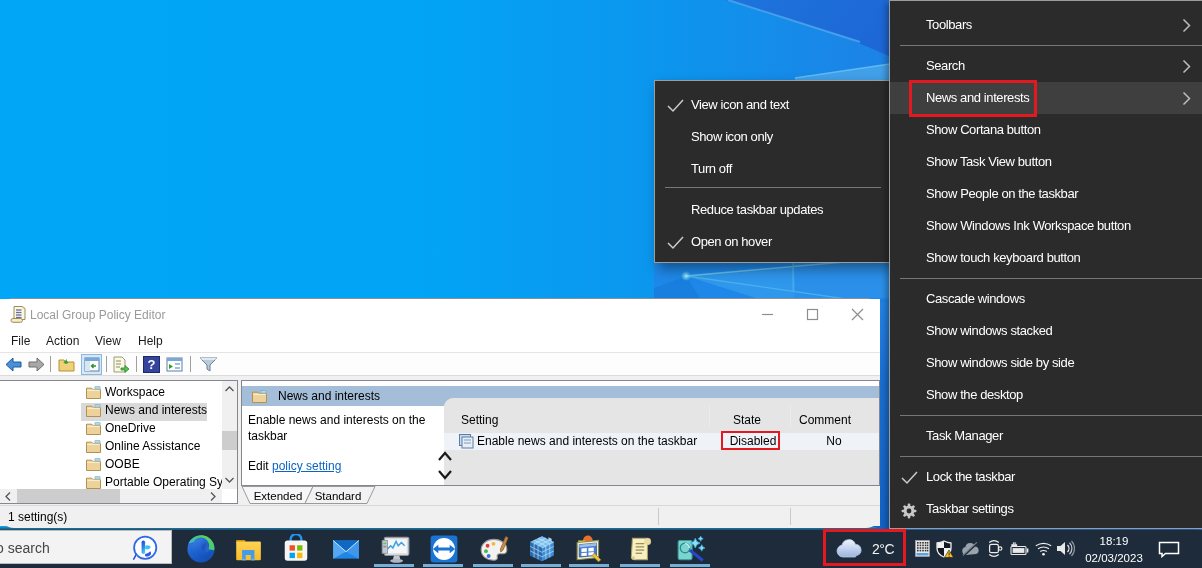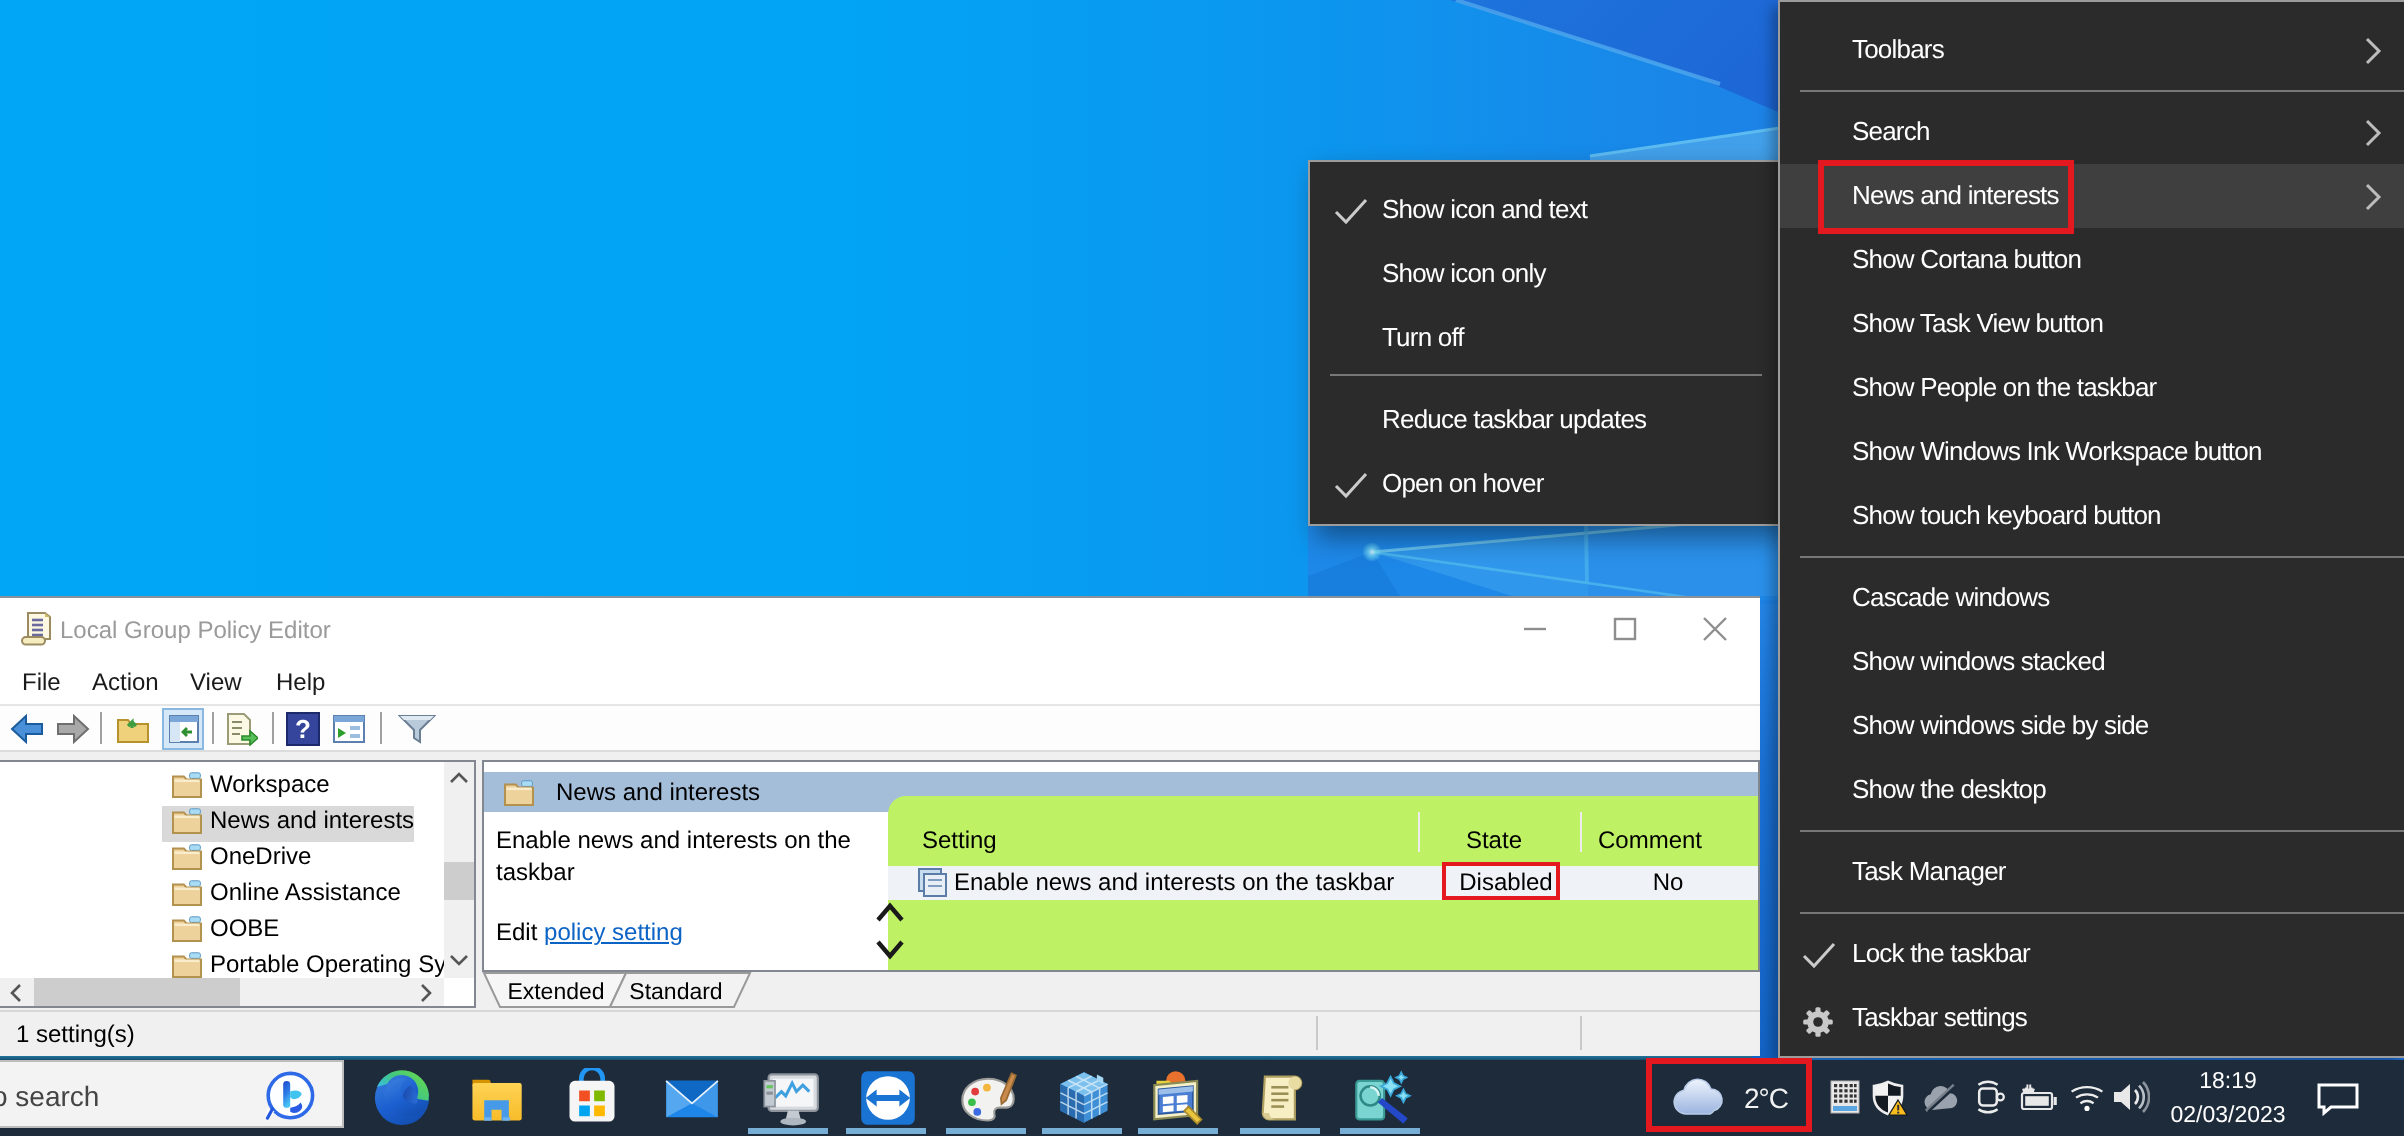--- a/index.html
+++ b/index.html
@@ -10,35 +10,35 @@
   .mitem { position:absolute; left:0; width:100%; }
   .msep  { position:absolute; background:#777; height:1px; }
   .chk   { position:absolute; }
   #rmenu { left:889px; top:0; width:314px; height:529px; border-right:none; box-shadow:-3px 3px 6px rgba(0,0,0,.3); }
   #rmenu .txt { position:absolute; left:36px; white-space:nowrap; }
   #rmenu .arr { position:absolute; left:292px; }
   #smenu { left:654px; top:80px; width:237px; height:183px; box-shadow:4px 6px 12px rgba(0,0,0,.4); }
   #smenu .txt { position:absolute; left:36px; white-space:nowrap; }
   .redbox { position:absolute; border:3px solid #e3191f; }
   
-  #win { position:absolute; left:0; top:298px; width:880px; height:230px; background:#f0f0f0; border-top:1px solid #8a9199; }
+  #win { position:absolute; left:0; top:298px; width:880px; height:230px; background:#f0f0f0; border-top:1px solid #8a9199;border-radius:14px; }
   #titlebar { position:absolute; left:0; top:0; width:100%; height:32px; background:#fff; }
   #title { position:absolute; left:30px; top:9px; font-size:12px; color:#9a9a9a; }
   .capbtn { position:absolute; top:0; width:45px; height:31px; }
   #menubar { position:absolute; left:0; top:32px; width:100%; height:21px; background:#fff; font-size:12px; color:#1a1a1a; }
   #menubar span { position:absolute; top:3px; }
   #toolbar { position:absolute; left:0; top:53px; width:100%; height:24px; background:#fdfdfd; border-top:1px solid #e5e5e5; border-bottom:1px solid #dcdcdc; }
   .tsep { position:absolute; top:3px; width:1px; height:16px; background:#a0a0a0; }
   .tico { position:absolute; top:3px; }
   #tree { position:absolute; left:-1px; top:81px; width:239px; height:124px; background:#fff; border:1px solid #828790; font-size:12px; color:#000; }
   .titem { position:absolute; left:105px; white-space:nowrap; }
   .tfold { position:absolute; left:86px; }
   #rpane { position:absolute; left:241px; top:81px; width:639px; height:106px; background:#fff; border:1px solid #828790; font-size:12px; color:#000; }
   #band { position:absolute; left:0; top:5px; width:637px; height:20px; background:#a4bdd9; }
-  #tablewrap { position:absolute; left:202px; top:17px; width:435px; height:87px; background:#bef264; border-radius:9px 0 0 0; }
+  #tablewrap { position:absolute; left:202px; top:17px; width:435px; height:87px; background:#e5e5e5; border-radius:9px 0 0 0; }
   #tabs { position:absolute; left:241px; top:187px; width:639px; height:18px; font-size:13px; color:#b91c1c; }
   #status { position:absolute; left:0; top:206px; width:880px; height:21px; background:#f0f0f0; border-top:1px solid #d7d7d7; font-size:12px; color:#000; }
   .vline { position:absolute; top:2px; width:1px; height:17px; background:#c9c9c9; }
   
   #taskbar { position:absolute; left:0; top:530px; width:1202px; height:38px; background:#1d2b3a; }
   #search { position:absolute; left:0; top:0; width:172px; height:34px; background:#f3f3f3; border:1px solid #bcbcbc; border-left:none; }
   #search .stxt { position:absolute; left:-4px; top:9px; font-size:14px; color:#454545; }
   .appico { position:absolute; top:4px; width:30px; height:30px; }
   .uline { position:absolute; top:34px; height:3px; background:#76aed6; }
   .trayico { position:absolute; }
@@ -277,21 +277,21 @@
     </svg>
   </div>
   <div id="status">
     <span style="position:absolute;left:8px;top:4px">1 setting(s)</span>
     <span class="vline" style="left:658px"></span>
     <span class="vline" style="left:790px"></span>
   </div>
 </div>
 
 <div class="dmenu" id="smenu">
-  <span class="txt" style="top:16px">Show icon and text</span>
+  <span class="txt" style="top:16px">View icon and text</span>
   <span class="txt" style="top:48px">Show icon only</span>
   <span class="txt" style="top:80px">Turn off</span>
   <div class="msep" style="left:10px; top:106px; width:216px;"></div>
   <span class="txt" style="top:121px">Reduce taskbar updates</span>
   <span class="txt" style="top:153px">Open on hover</span>
   <svg class="chk" style="left:12px;top:18px" width="17" height="14">
       <polyline points="1,7 6,12 16,1" fill="none" stroke="#cbcbcb" stroke-width="1.5"></polyline>
     </svg>
   <svg class="chk" style="left:12px;top:155px" width="17" height="14">
       <polyline points="1,7 6,12 16,1" fill="none" stroke="#cbcbcb" stroke-width="1.5"></polyline>

